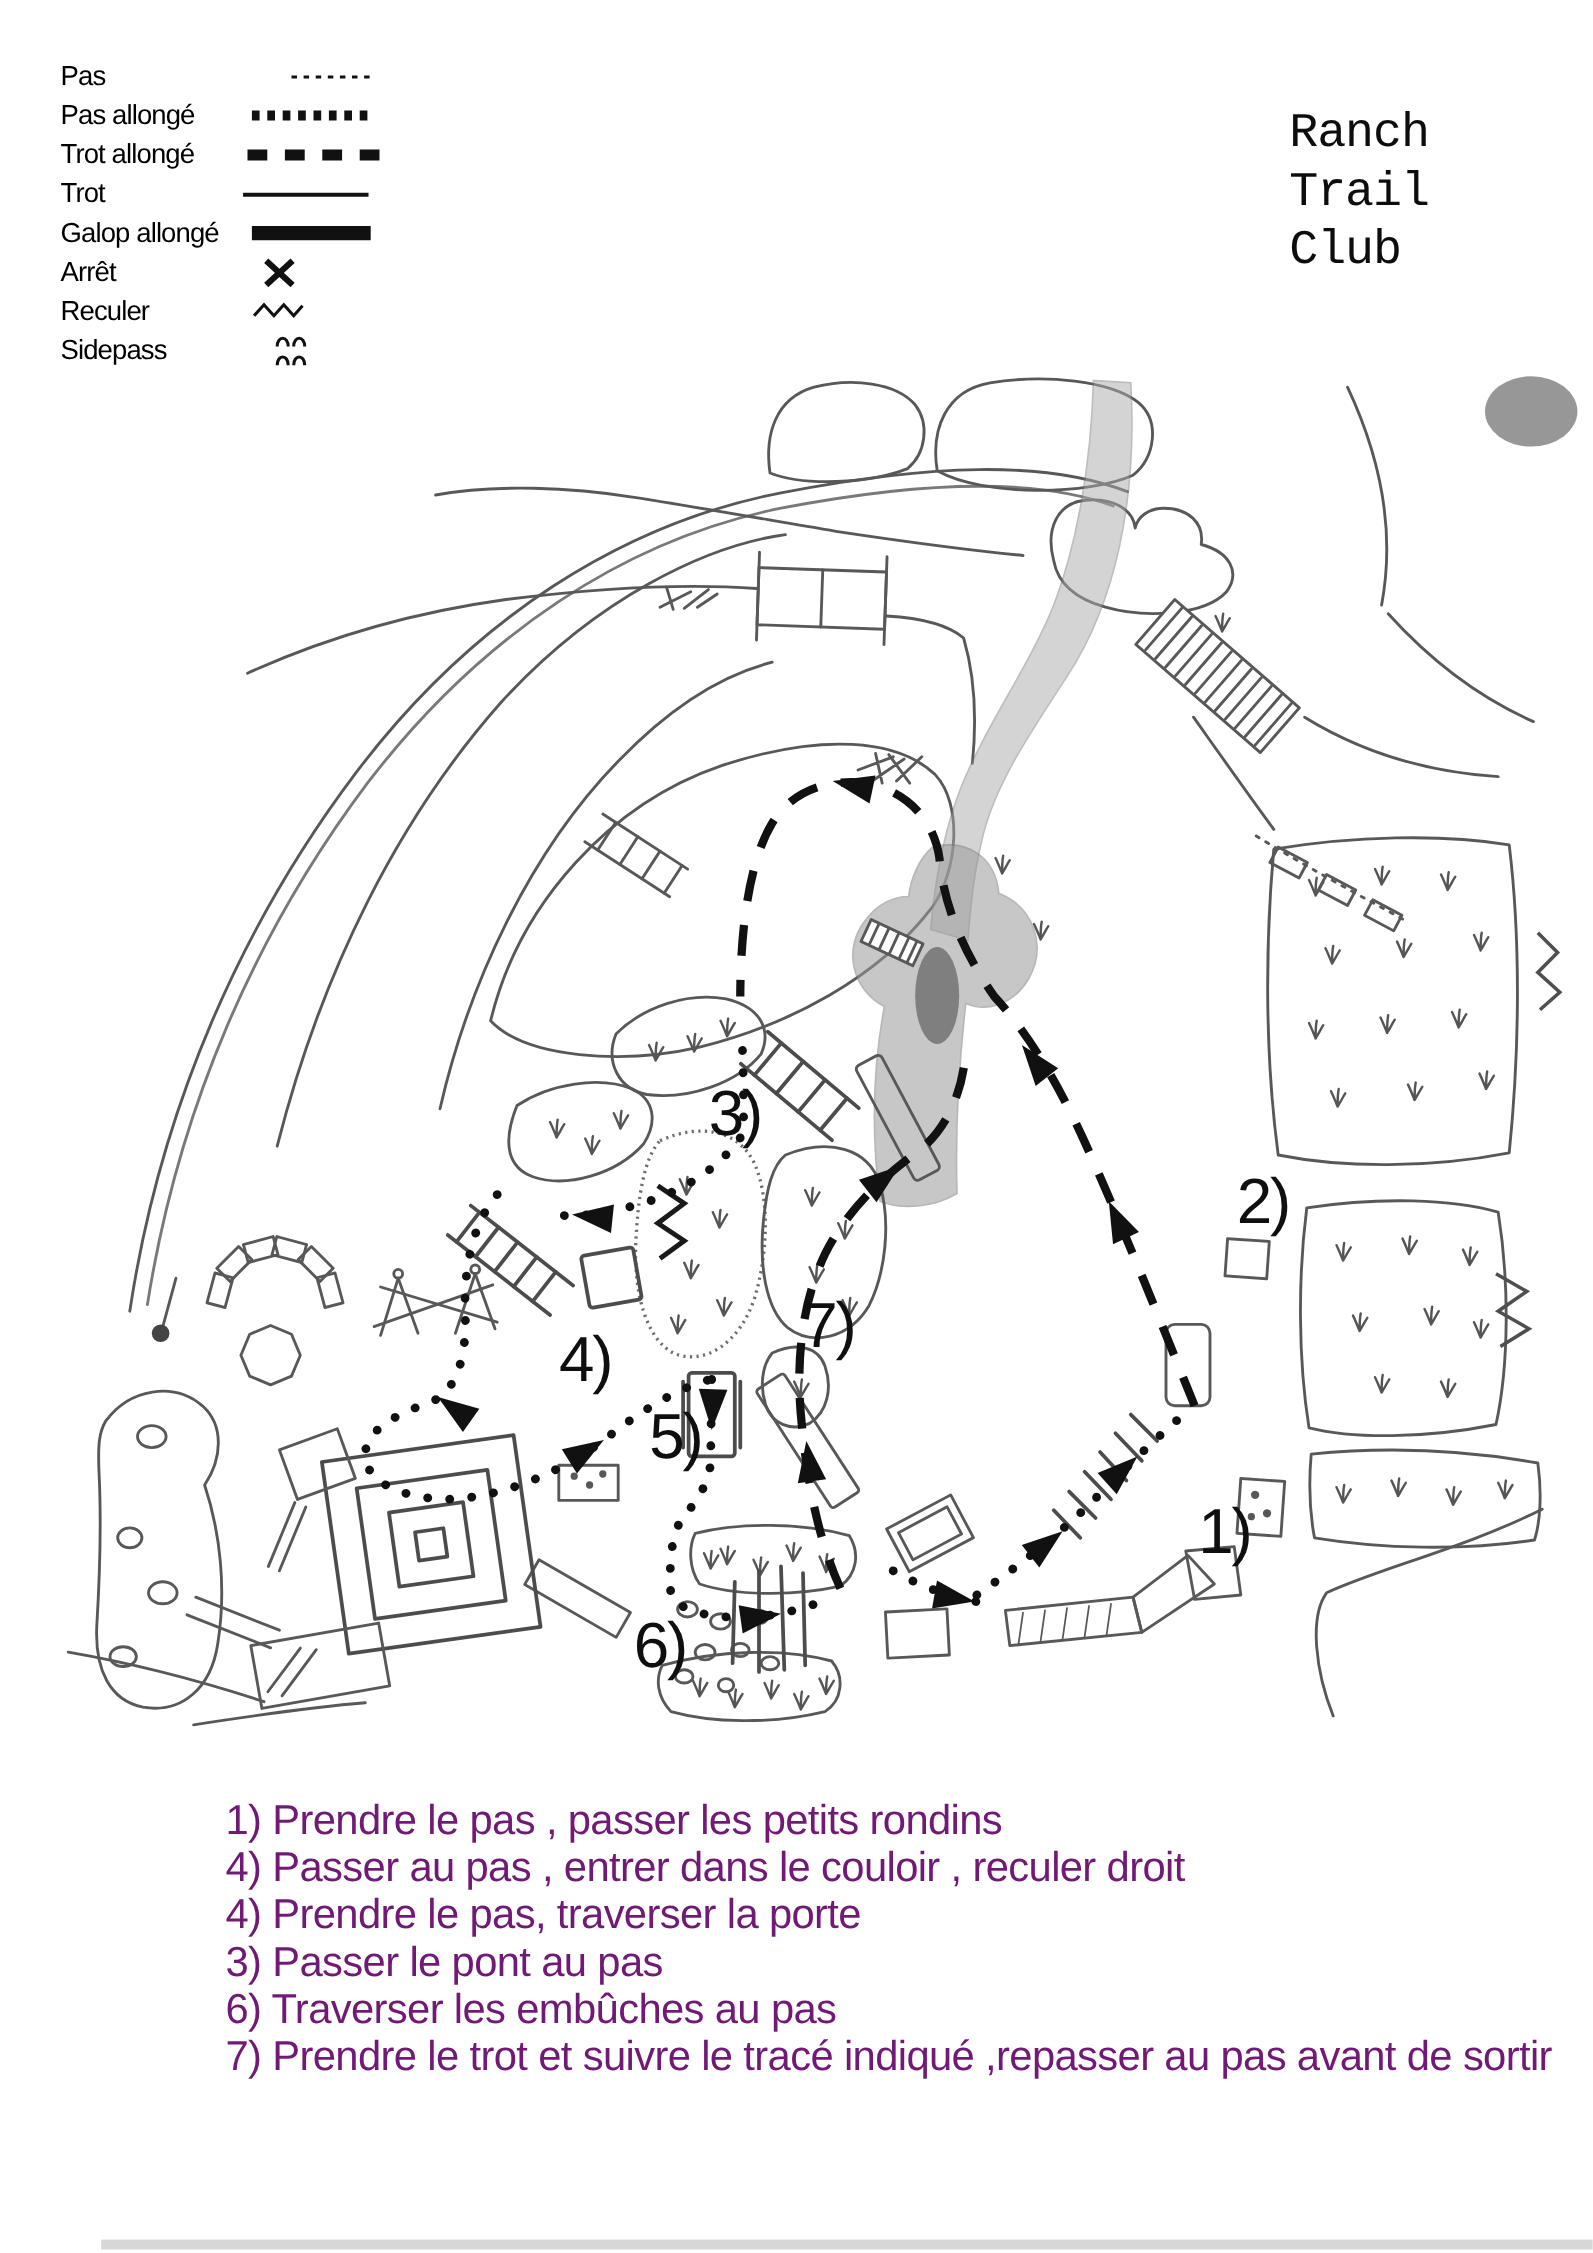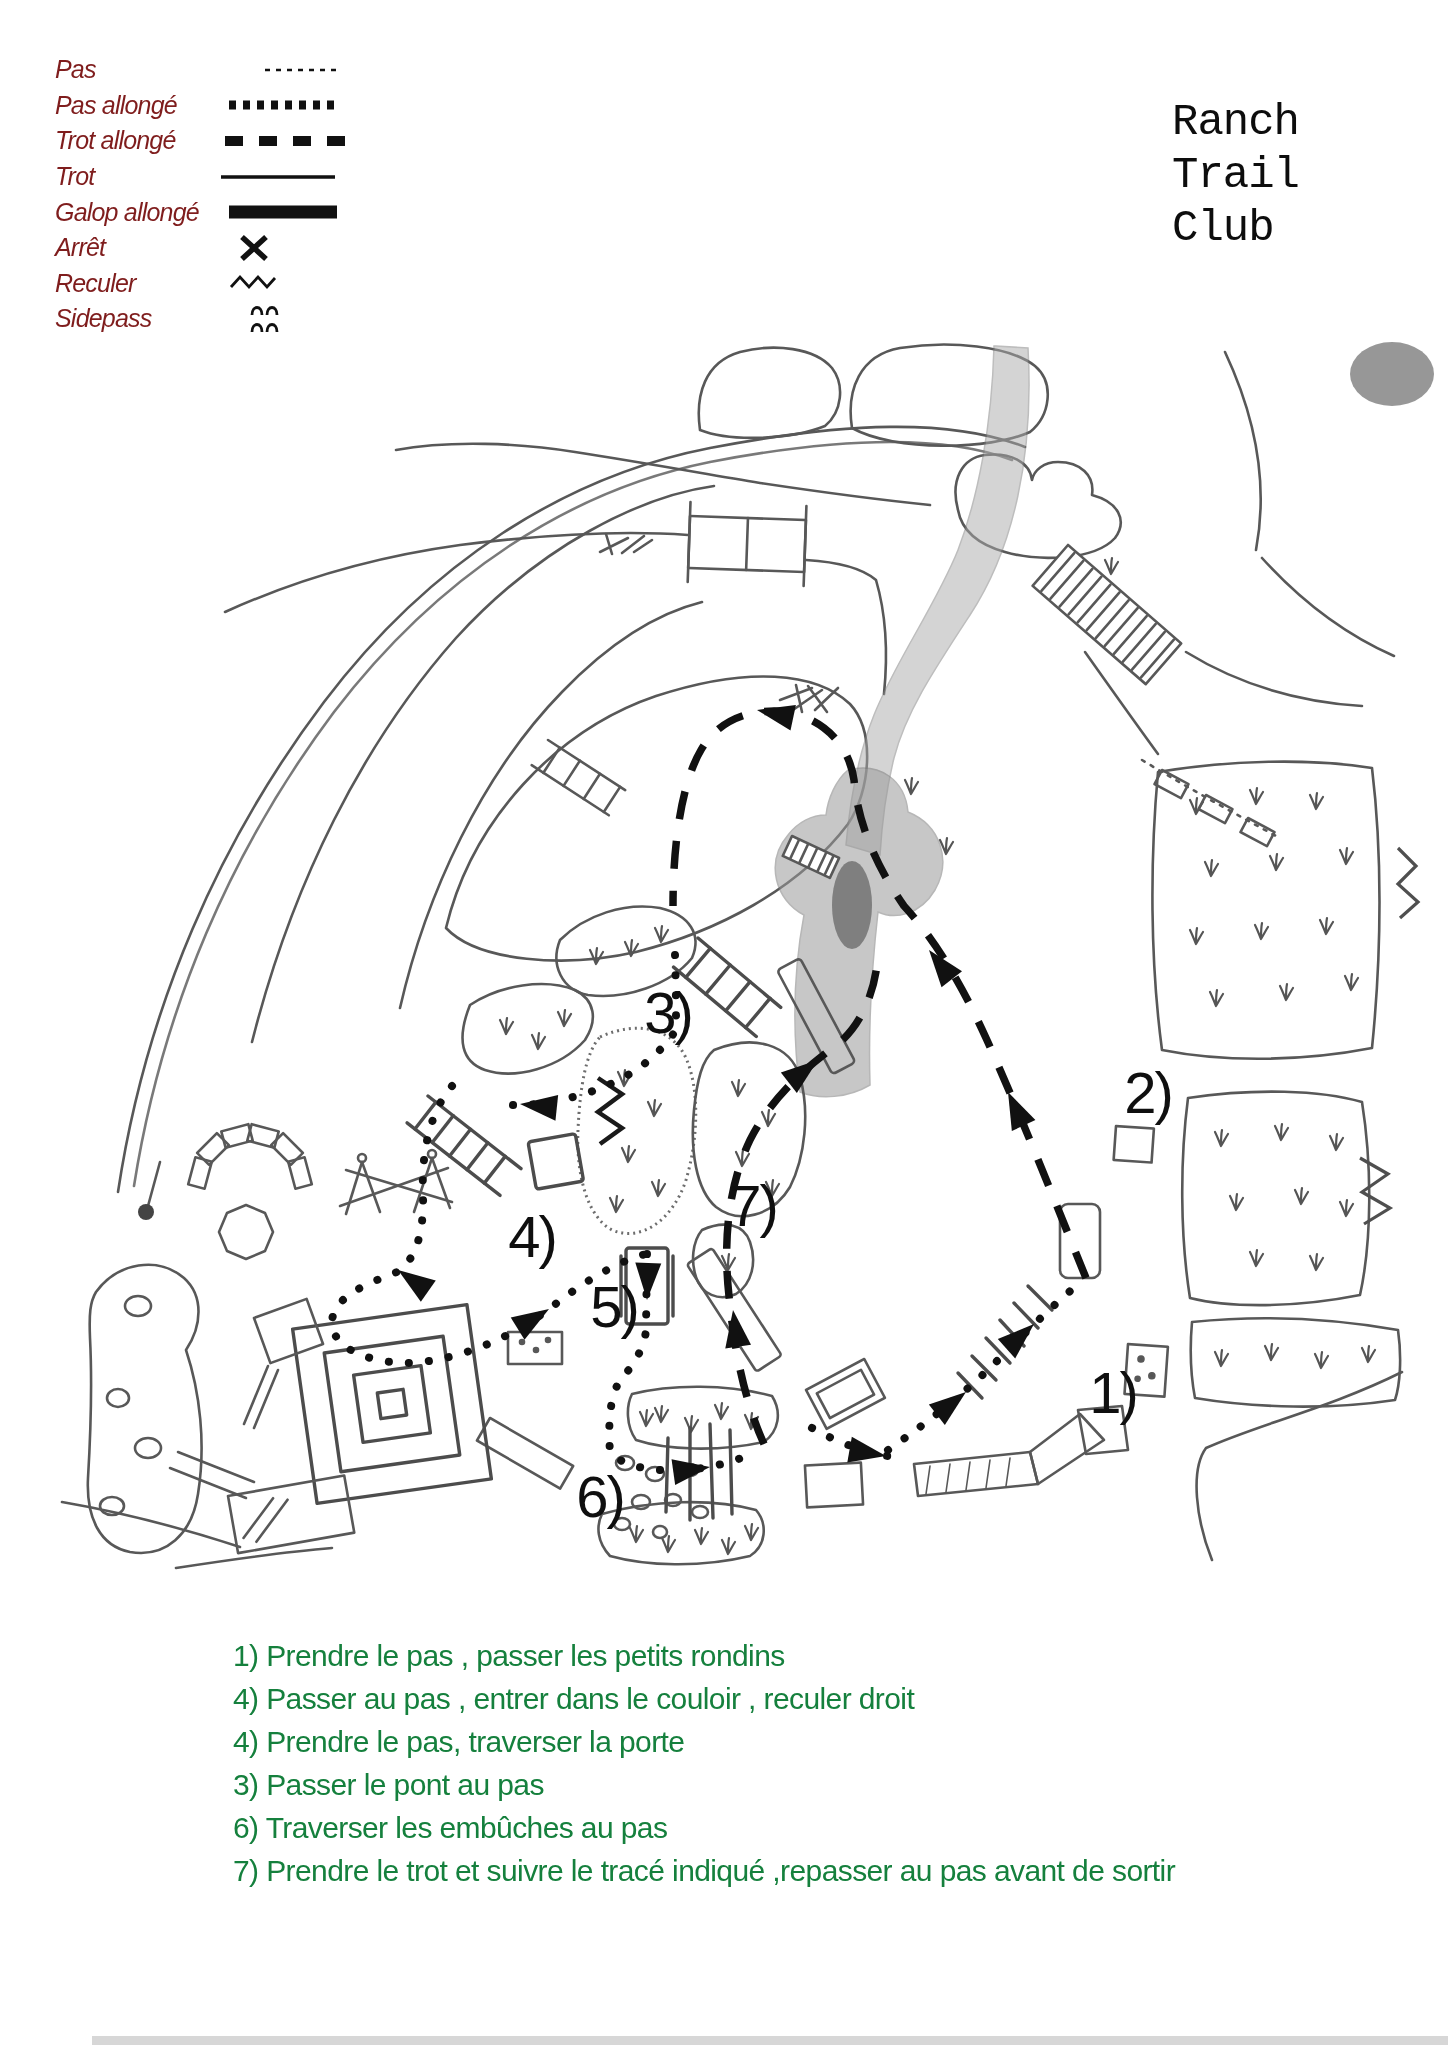--- a/index.html
+++ b/index.html
@@ -5,21 +5,21 @@
   html,body { margin:0; padding:0; }
   body {
     width:1448px; height:2048px; position:relative;
     background:#ffffff; overflow:hidden;
     font-family:"Liberation Sans", sans-serif;
     color:#131313;
   }
   
   .legend { position:absolute; left:55px; top:52px; }
   .legend-row { display:flex; align-items:center; height:35.6px; }
-  .legend-label { width:152px; font-size:25px; letter-spacing:-0.8px; color:#7f1d1d;font-style:italic; }
+  .legend-label { width:152px; font-size:25px; letter-spacing:-0.8px; color:#000000; }
   .legend-sym { display:flex; align-items:center; }
   .legend-sym svg { display:block; }
   .sym-ink { stroke:#111111; fill:none; }
   
   .title { position:absolute; left:1172px; top:96px; font-size:44px; line-height:53px;
            letter-spacing:-1px; color:#0d0d0d; font-weight:500;font-family:Liberation Mono, monospace; }
   
   #course-map { position:absolute; left:0; top:0; width:1448px; height:2048px; }
   .pencil { stroke:#585858; fill:none; stroke-width:2.6; stroke-linecap:round; stroke-linejoin:round; }
   .pencil-bold { stroke:#4c4c4c; fill:none; stroke-width:3.4; stroke-linecap:round; stroke-linejoin:round; }
@@ -29,21 +29,21 @@
   .trot { stroke:#111111; fill:none; stroke-width:7.5; stroke-dasharray:28 22; stroke-linecap:butt; }
   .arw  { fill:#111111; }
   .zig  { stroke:#1a1a1a; fill:none; stroke-width:4.5; stroke-linejoin:miter; }
   .zigp { stroke:#4f4f4f; fill:none; stroke-width:3.2; stroke-linejoin:miter; }
   
   #map-markers { position:absolute; left:0; top:0; width:1448px; height:2048px; pointer-events:none; }
   .map-num { position:absolute; transform:translate(-50%,-50%); font-size:58px; letter-spacing:-2px;
              color:#0f0f0f; white-space:nowrap; }
   
   #instructions { position:absolute; left:205px; top:1634px; }
-  .instruction-line { font-size:30px; line-height:43px; letter-spacing:-0.6px; color:#15803d;margin-left:28px; }
+  .instruction-line { font-size:38px; line-height:43px; letter-spacing:-0.6px; color:#701a75; }
   
   .scan-strip { position:absolute; left:92px; right:0; bottom:3px; height:9px; background:#c9c9c9; opacity:.75; }
 </style>
 </head>
 <body>
 
 <svg id="course-map" viewBox="0 0 1448 2048">
   <defs>
     <path id="arw" d="M0,0 L-37,13 L-37,-13 Z"></path>
     <g id="tuft">

